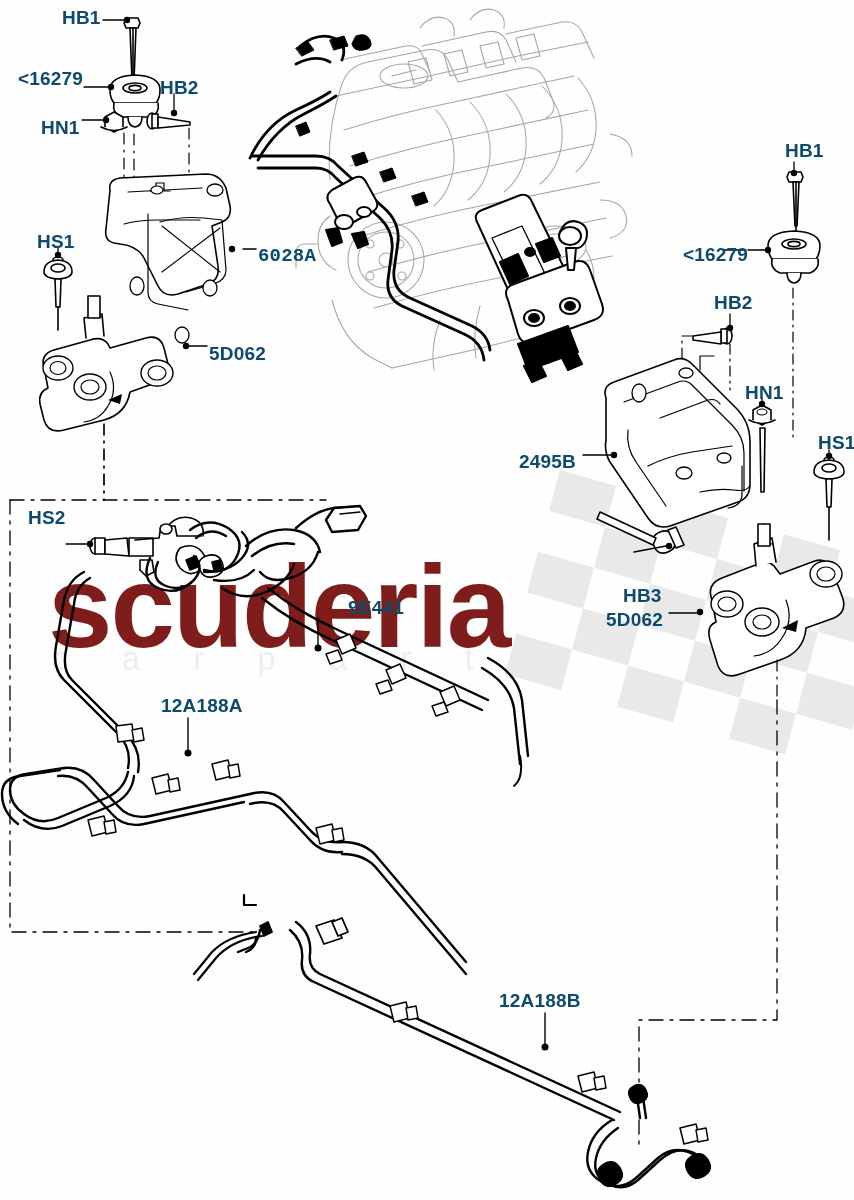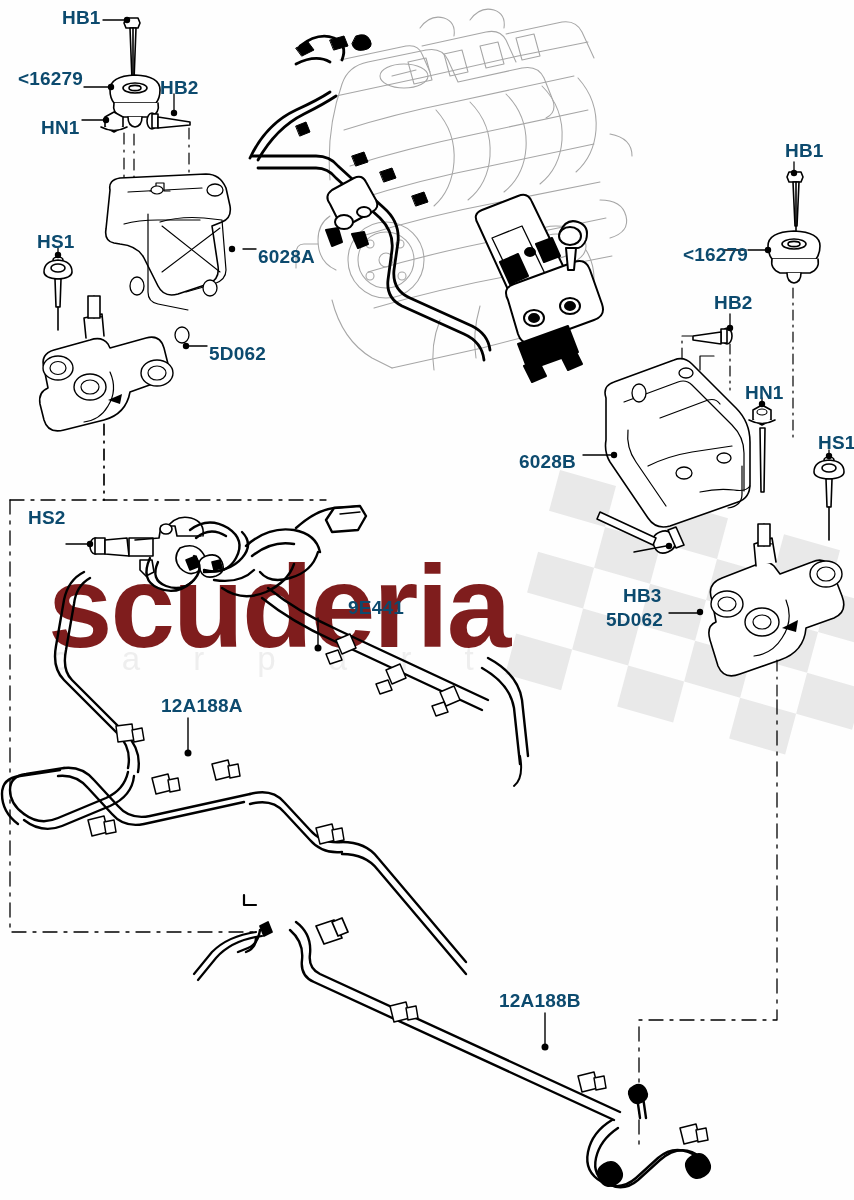--- a/index.html
+++ b/index.html
@@ -541,28 +541,28 @@
 
       </g>
     </svg>
 
     <div>
       <div class="pn" style="left:62px;top:8px;">HB1</div>
       <div class="pn" style="left:18px;top:69px;">&lt;16279</div>
       <div class="pn" style="left:160px;top:78px;">HB2</div>
       <div class="pn" style="left:41px;top:118px;">HN1</div>
       <div class="pn" style="left:37px;top:232px;">HS1</div>
-      <div class="pn" style="left:258px;top:247px;">6028A</div>
+      <div class="pn" style="left:258px;top:247px;font-family:Liberation Mono, monospace;">6028A</div>
       <div class="pn" style="left:209px;top:344px;">5D062</div>
       <div class="pn" style="left:785px;top:141px;">HB1</div>
       <div class="pn" style="left:683px;top:245px;">&lt;16279</div>
       <div class="pn" style="left:714px;top:293px;">HB2</div>
       <div class="pn" style="left:745px;top:383px;">HN1</div>
       <div class="pn" style="left:818px;top:433px;">HS1</div>
-      <div class="pn" style="left:519px;top:452px;">6028B</div>
+      <div class="pn" style="left:519px;top:452px;">2495B</div>
       <div class="pn" style="left:623px;top:550px;margin-top:36px;">HB3</div>
       <div class="pn" style="left:606px;top:610px;">5D062</div>
       <div class="pn" style="left:28px;top:508px;text-align:right;">HS2</div>
       <div class="pn" style="left:308px;top:598px;margin-left:40px;">9E441</div>
       <div class="pn" style="left:161px;top:696px;">12A188A</div>
       <div class="pn" style="left:499px;top:991px;">12A188B</div>
     </div>
 
   </div>
 </div>

